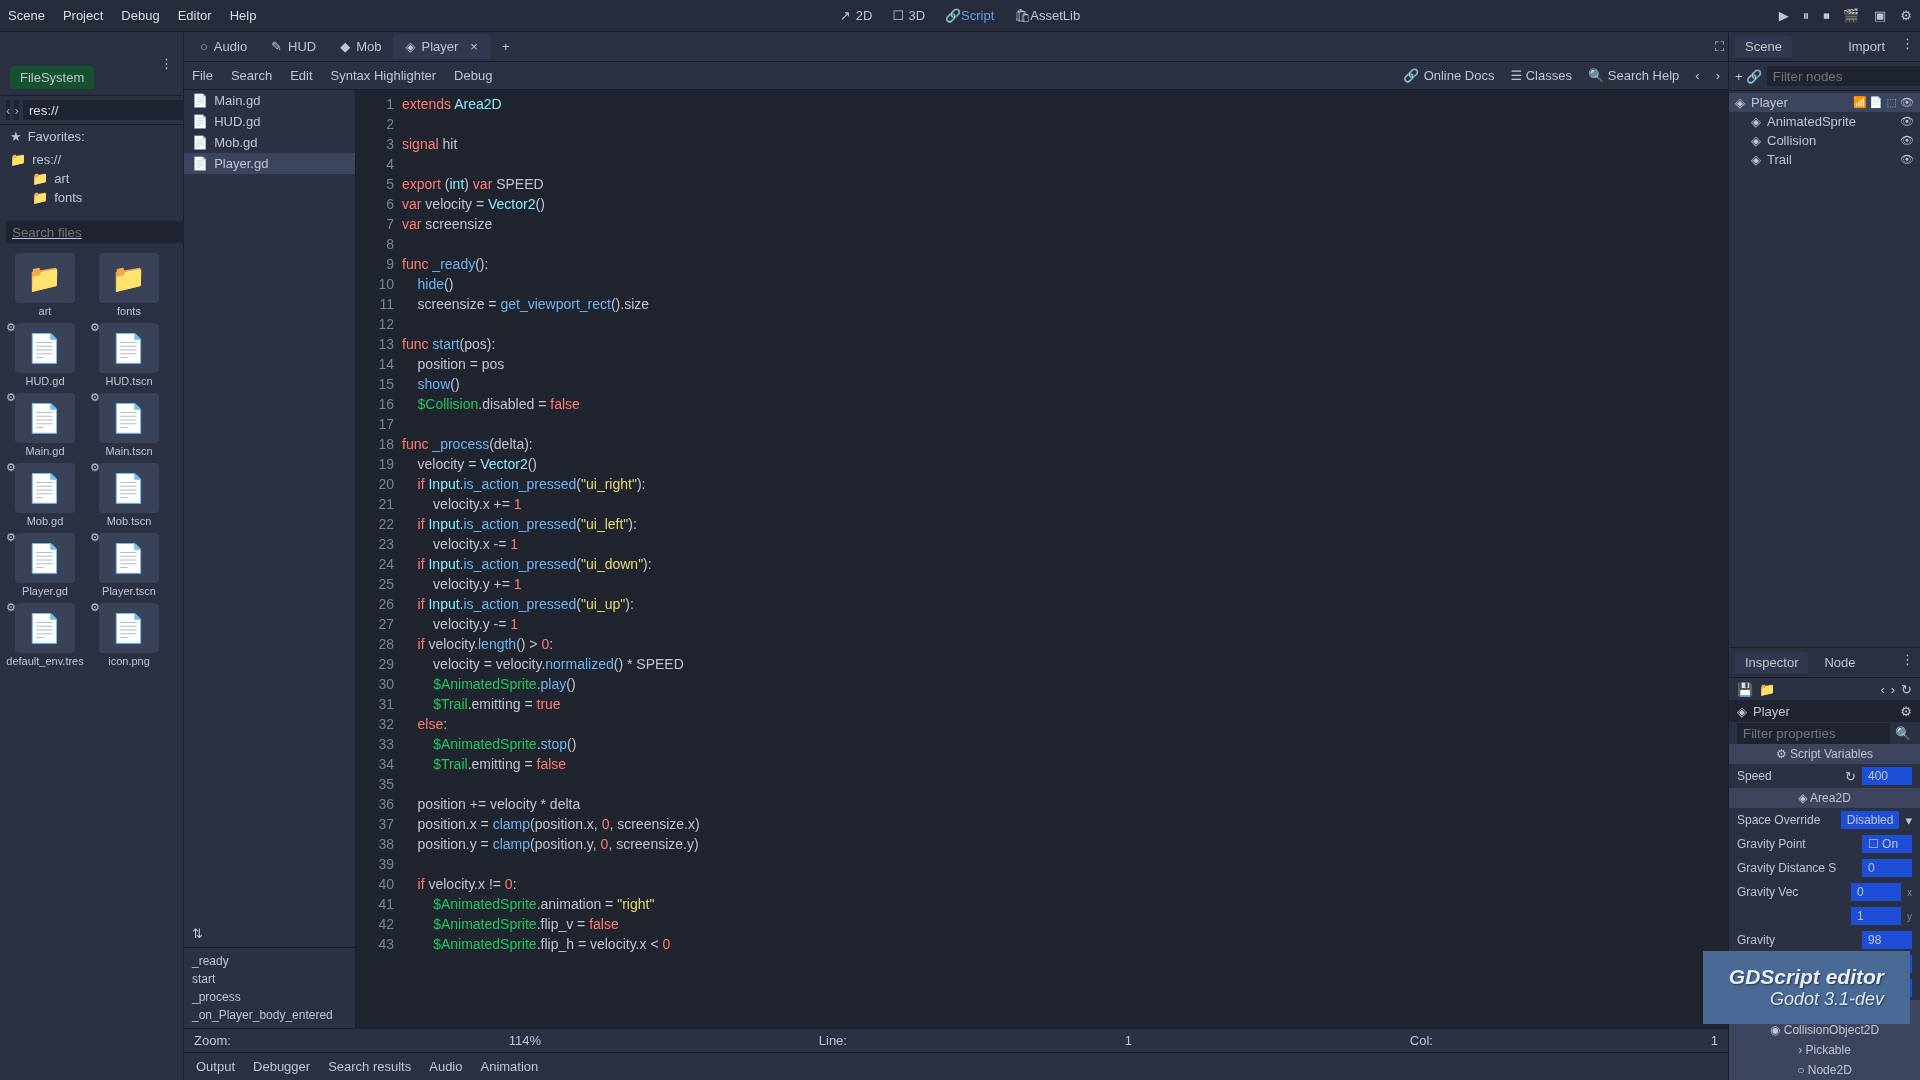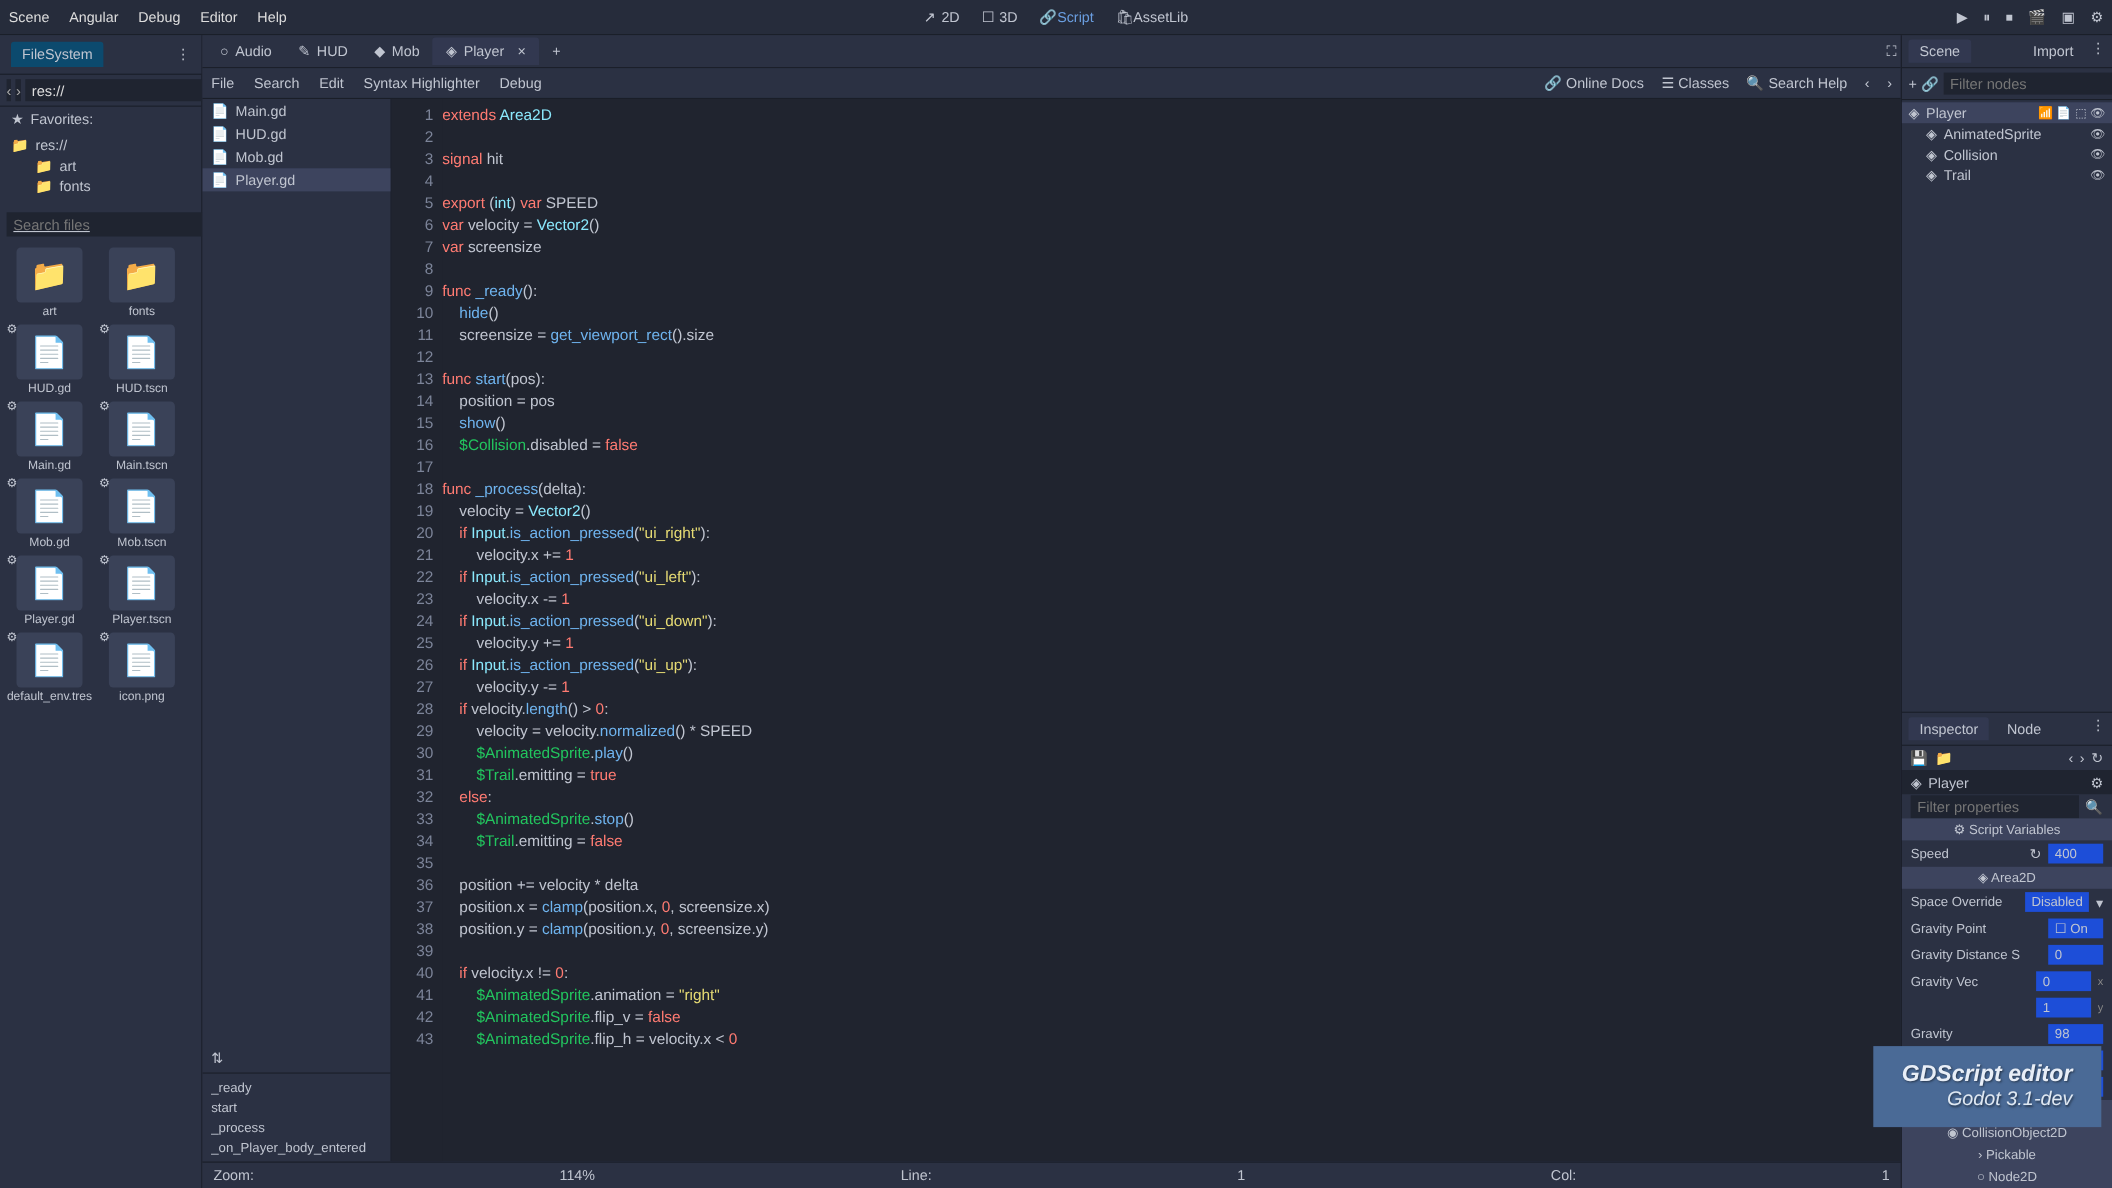--- a/index.html
+++ b/index.html
@@ -10,21 +10,21 @@
 .topbar .center-tabs { position: absolute; left: 50%; transform: translateX(-50%); display: flex; gap: 20px; align-items: center; }
 .topbar .center-tabs .tab { display: flex; align-items: center; gap: 4px; cursor: pointer; color: #c0c5d0; }
 .topbar .center-tabs .tab.active { color: #6a9ee0; }
 .topbar .right-controls { margin-left: auto; display: flex; gap: 14px; }
 .topbar .right-controls span { cursor: pointer; }
 
 .main { display: flex; height: calc(100vh - 32px); }
 
 .left-panel { width: 184px; background: #2b3143; display: flex; flex-direction: column; border-right: 1px solid #1a1e28; }
 .fs-header { display: flex; align-items: center; justify-content: space-between; padding: 6px 10px; background: #2b3143; }
-.fs-title { background: #0c4a6e; padding: 4px 10px; border-radius: 3px 3px 0 0; }
+.fs-title { background: #14532d; padding: 4px 10px; border-radius: 3px 3px 0 0; margin-top: 28px; }
 .path-row { display: flex; align-items: center; gap: 4px; padding: 4px 6px; border-bottom: 1px solid #1a1e28; border-top: 1px solid #1a1e28;}
 .path-row button { background: #1f2430; border: none; color: #aaa; width: 20px; height: 20px; cursor: pointer; }
 .path-input { flex: 1; background: #1f2430; border: none; color: #ddd; padding: 3px 6px; height: 20px; }
 .fav-row { padding: 4px 10px; display: flex; align-items: center; gap: 6px; }
 .tree { padding: 2px 4px; }
 .tree-item { padding: 2px 4px 2px 18px; display: flex; align-items: center; gap: 6px; cursor: pointer; }
 .tree-item.level1 { padding-left: 6px; }
 .tree-item.level2 { padding-left: 28px; }
 .search-files { display: flex; align-items: center; gap: 4px; padding: 4px 6px; margin-top: 8px; text-decoration: underline; }
 .search-files input { flex: 1; background: #1f2430; border: none; color: #ddd; padding: 4px 6px; height: 22px; }
@@ -84,21 +84,21 @@
 .overlay .t1 { font-size: 21px; font-style: italic; color: #e8eef7; font-weight: 600; text-shadow: 1px 1px 2px rgba(0,0,0,0.5);}
 .overlay .t2 { font-size: 18px; font-style: italic; color: #dfe8f2; text-shadow: 1px 1px 2px rgba(0,0,0,0.5);}
 .ico { display: inline-block; width: 12px; }
 </style>
 </head>
 <body>
 
 <div class="topbar">
   <div class="menu-items" id="top-menu">
       <span>Scene</span>
-      <span>Angular</span>
+      <span>Project</span>
       <span>Debug</span>
       <span>Editor</span>
       <span>Help</span>
     </div>
   <div class="center-tabs" id="workspace-tabs">
       <div class="tab"><span class="ico">↗</span>2D</div>
       <div class="tab"><span class="ico">☐</span>3D</div>
       <div class="tab active"><span class="ico">🔗</span>Script</div>
       <div class="tab"><span class="ico">🛍</span>AssetLib</div>
     </div>
@@ -327,20 +327,27 @@
       </div>
     </div>
     <div class="status-bar">
       <span>Zoom:</span>
       <span>114%</span>
       <span>Line:</span>
       <span>1</span>
       <span>Col:</span>
       <span>1</span>
     </div>
+    <div class="bottom-tabs" id="bottom-tabs">
+        <span>Output</span>
+        <span>Debugger</span>
+        <span>Search results</span>
+        <span>Audio</span>
+        <span>Animation</span>
+      </div>
   </div>
 
   <div class="right-panel">
     <div class="scene-header" id="scene-tabs">
       <span class="stab active">Scene</span>
         <span style="flex:1"></span>
         <span class="stab">Import</span>
         <span>⋮</span>
     </div>
     <div class="scene-toolbar">

